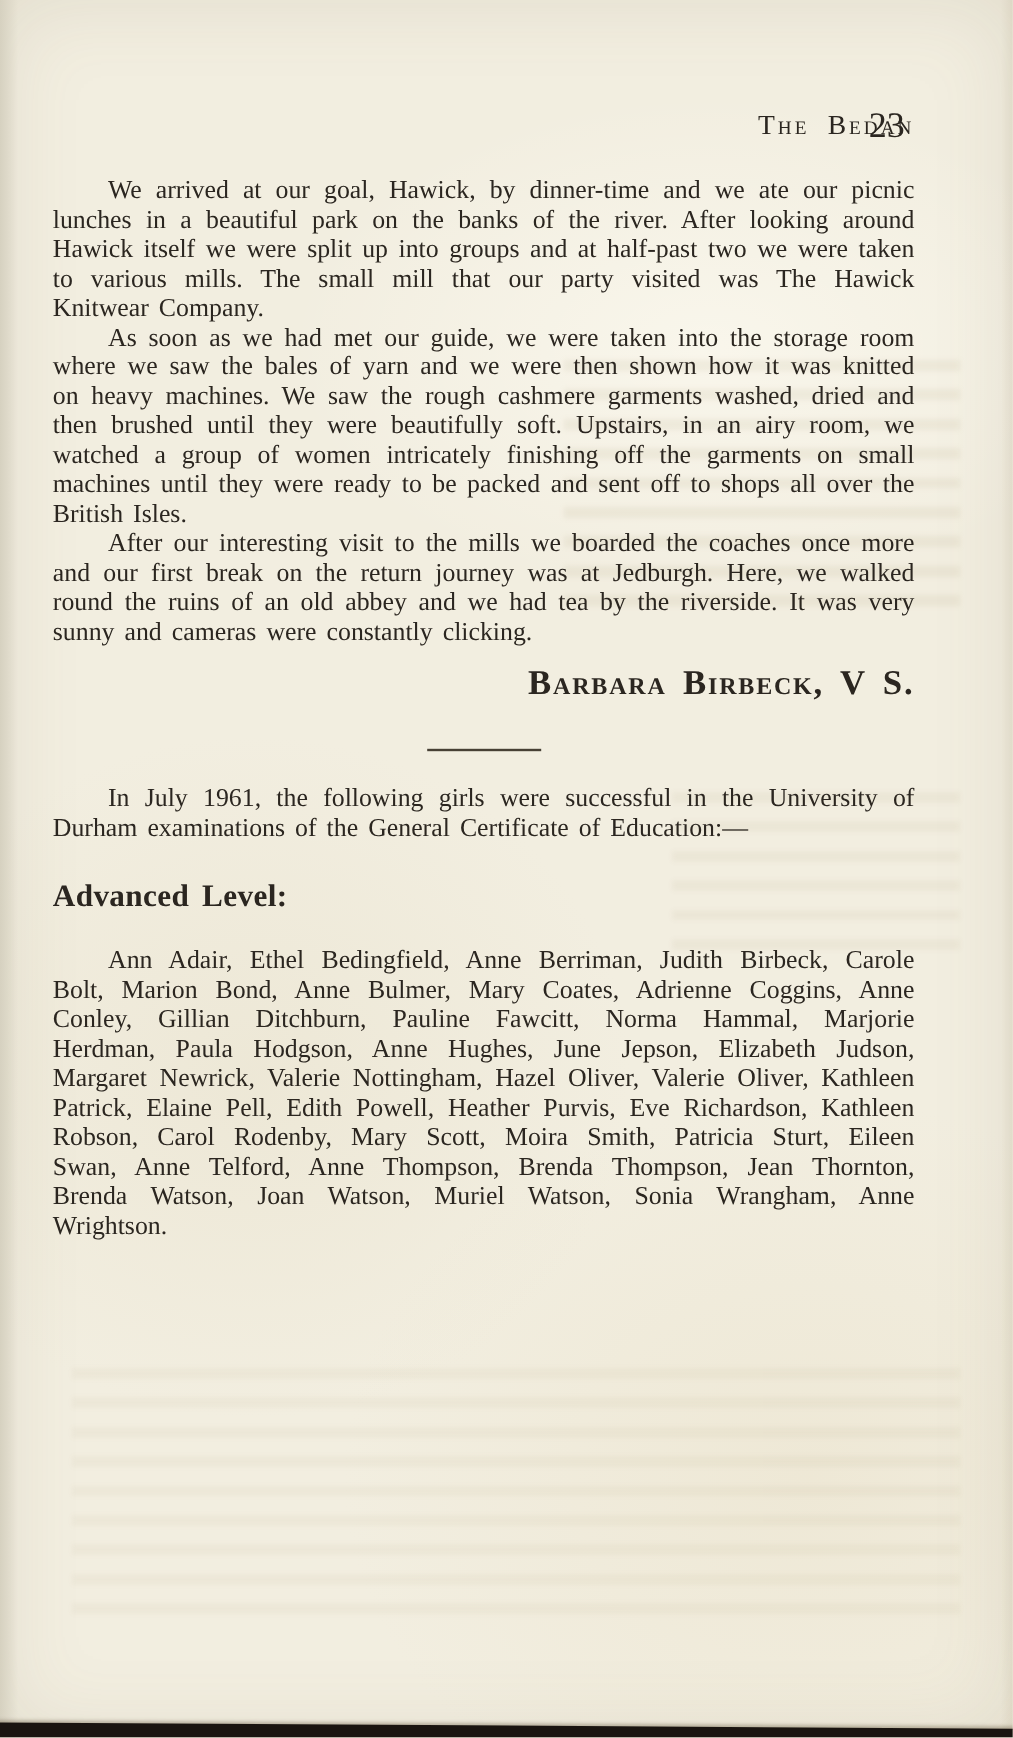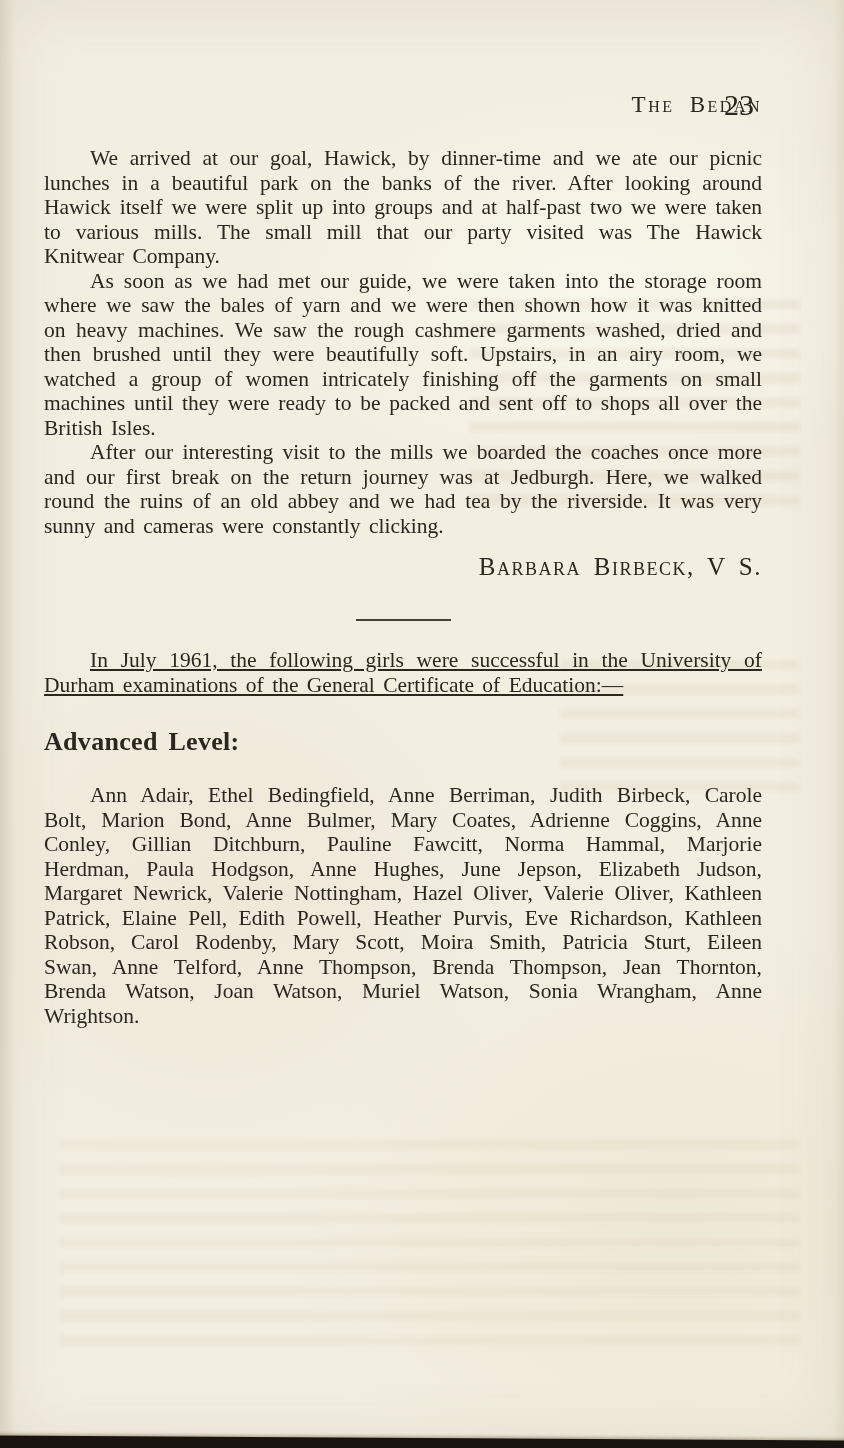--- a/index.html
+++ b/index.html
@@ -92,40 +92,41 @@
     text-align: justify;
     text-indent: 46px;
     word-spacing: 0.14em;
   }
   .content p + p { }
 
   .byline {
     margin-top: 15px;
     text-align: right;
     font-variant: small-caps;
-    font-size: 25px;
+    font-size: 29px;
     letter-spacing: 1.5px;
     word-spacing: 5px;
+    font-weight: bold;
   }
   .divider {
     width: 95px;
     height: 2px;
     background: #474035;
     margin: 38px auto 0 auto;
   }
   .section-heading {
     margin: 32px 0 0 0;
     text-align: center;
     font-size: 25px;
     font-weight: bold;
     letter-spacing: 0.8px;
     word-spacing: 10px;
     line-height: 26px;
   }
-  .content p.intro { margin-top: 27px; text-decoration: underline; }
+  .content p.intro { margin-top: 27px; }
   .level-heading {
     margin: 33px 0 0 0;
     font-size: 26px;
     font-weight: bold;
     letter-spacing: 0.3px;
     word-spacing: 4px;
     line-height: 24px;
   }
   .content p.names {
     margin-top: 29px;

